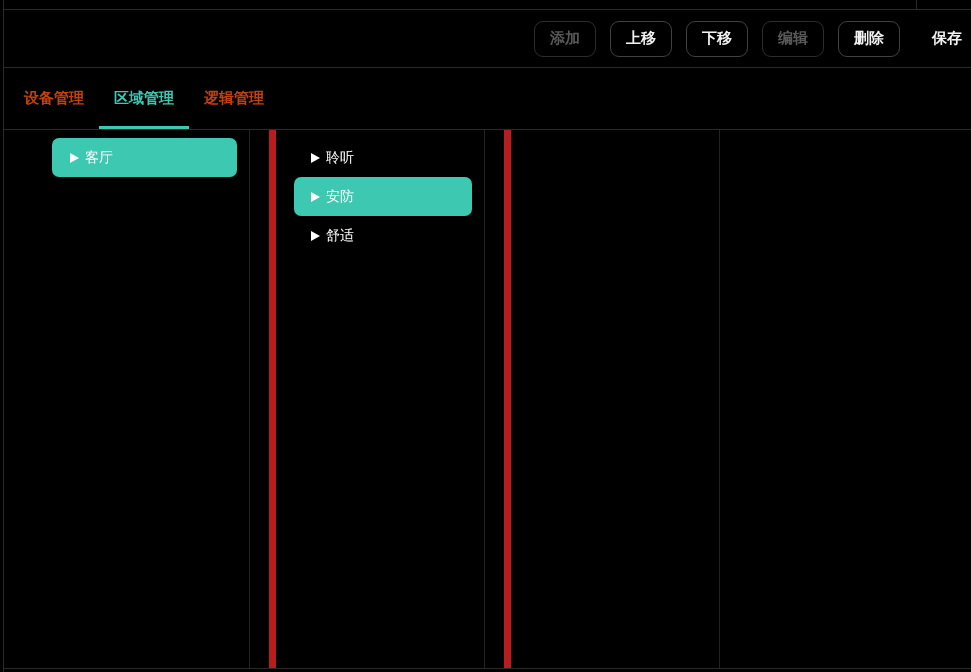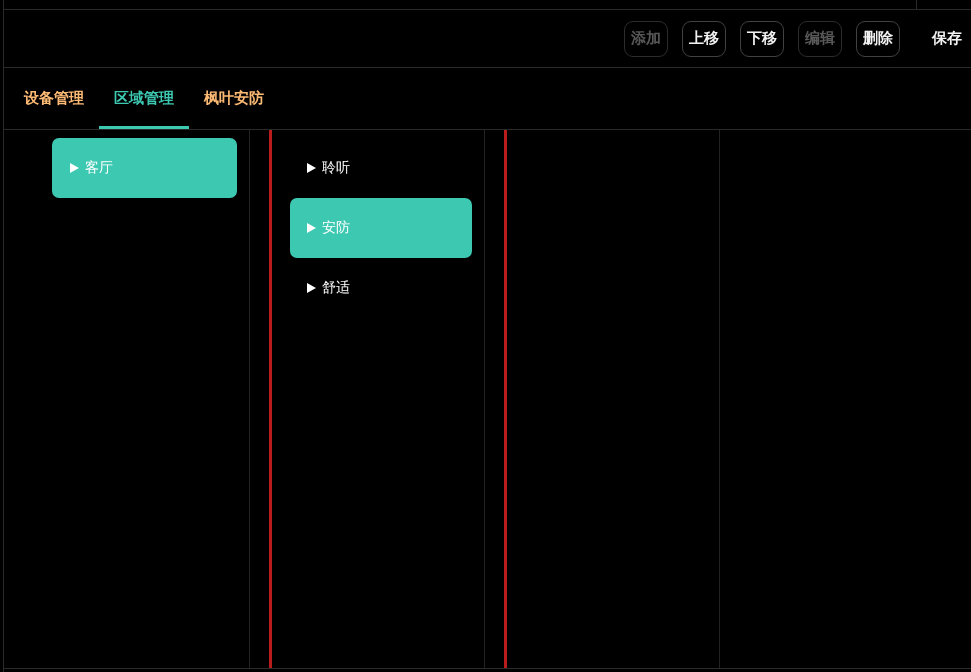--- a/index.html
+++ b/index.html
@@ -10,49 +10,49 @@
   }
   .app { margin-left:3px; border-left:1px solid #2a2a2a; height:672px; box-sizing:border-box; }
 
   
   .titlebar { height:9px; border-bottom:1px solid #2a2a2a; position:relative; }
   .titlebar .divider { position:absolute; left:912px; top:0; width:1px; height:9px; background:#2a2a2a; }
 
   
   .toolbar { height:58px; border-bottom:1px solid #2a2a2a; display:flex; justify-content:flex-end;
              align-items:center; padding-right:9px; box-sizing:border-box; }
-  .btn { width:44px; height:36px; box-sizing:border-box; border:1px solid #414141; border-radius:9px;
+  .btn { width:62px; height:36px; box-sizing:border-box; border:1px solid #414141; border-radius:9px;
          background:transparent; color:#f2f2f2; font-family:"Liberation Sans", sans-serif;
          font-size:15px; font-weight:600; margin-left:14px; padding:0; cursor:pointer; white-space:nowrap; }
   .btn.disabled { color:#595959; border-color:#2c2c2c; cursor:default; }
   .btn.borderless { border:none; width:auto; margin-left:32px; border-radius:0; }
 
   
   .tabs { height:61px; border-bottom:1px solid #2a2a2a; display:flex; align-items:stretch;
           padding-left:5px; }
-  .tab { padding:0 15px; display:flex; align-items:center; color:#fdba74; font-size:15px; font-weight:700;
+  .tab { padding:0 15px; display:flex; align-items:center; color:#c2410c; font-size:15px; font-weight:700;
          position:relative; cursor:pointer; white-space:nowrap; }
   .tab.active { color:var(--accent); }
   .tab.active::after { content:""; position:absolute; left:0; bottom:0; width:100%; height:3px;
                        background:var(--accent); }
 
   
   .columns { display:flex; height:538px; border-bottom:1px solid #2a2a2a; align-items:stretch; }
-  .col { box-sizing:border-box; border-left:3px solid #b91c1c; border-right:1px solid #232323;
+  .col { box-sizing:border-box; border-left:7px solid #b91c1c; border-right:1px solid #232323;
          margin-left:19px; padding-top:8px; }
   .col:first-child { border-left:none; margin-left:0; width:246px; }
   .col:nth-child(2) { width:216px; }
   .col:nth-child(3) { width:216px; }
   .col:nth-child(4) { width:214px; }
   .col[data-level="1"] { --indent:66px; --pill-ml:48px; --pill-pl:18px; }
   .col[data-level="2"] { --indent:35px; --pill-ml:18px; --pill-pl:17px; }
   .col[data-level="3"] { --indent:25px; --pill-ml:18px; --pill-pl:17px; }
   .col[data-level="4"] { --indent:25px; --pill-ml:18px; --pill-pl:17px; }
 
-  .row { height:60px; display:flex; align-items:center; color:#fff; font-size:14px;
+  .row { height:39px; display:flex; align-items:center; color:#fff; font-size:14px;
          padding-left:var(--indent); cursor:pointer; box-sizing:border-box; }
   .row.selected { background:var(--accent); border-radius:7px; margin-left:var(--pill-ml);
                   margin-right:12px; padding-left:var(--pill-pl); }
   .arrow { width:0; height:0; border-left:9px solid #fff; border-top:5.5px solid transparent;
            border-bottom:5.5px solid transparent; margin-right:6px; flex:0 0 auto; }
   .row-label { white-space:nowrap; }
 </style>
 </head>
 <body style="--accent: #3dc8b2;">
 
@@ -64,21 +64,21 @@
       <button class="btn disabled">添加</button>
       <button class="btn">上移</button>
       <button class="btn">下移</button>
       <button class="btn disabled">编辑</button>
       <button class="btn">删除</button>
       <button class="btn borderless">保存</button>
     </div>
   <div class="tabs" id="tabs">
       <div class="tab">设备管理</div>
       <div class="tab active">区域管理</div>
-      <div class="tab">枫叶安防</div>
+      <div class="tab">逻辑管理</div>
     </div>
   <div class="columns" id="columns">
       <div class="col" data-level="1">
         <div class="row selected">
           <span class="arrow"></span>
           <span class="row-label">客厅</span>
         </div>
       </div>
       <div class="col" data-level="2">
         <div class="row">

